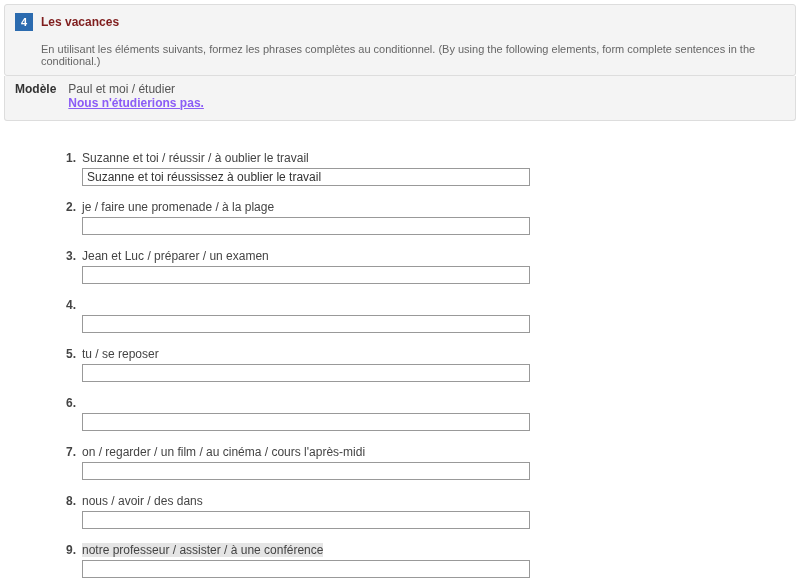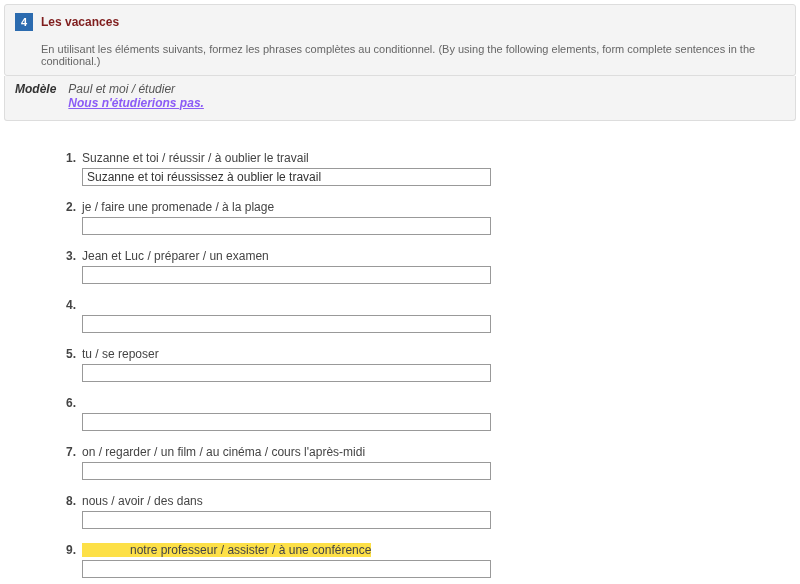--- a/index.html
+++ b/index.html
@@ -45,21 +45,20 @@
   }
   .modele-block {
     background: #f4f4f4;
     border: 1px solid #ddd;
     border-top: none;
     border-radius: 0 0 3px 3px;
     padding: 6px 10px 10px 10px;
     margin: 0 4px 0 4px;
     display: flex;
     gap: 12px;
-    font-style: italic;
   }
   .modele-label {
     font-weight: bold;
     color: #333;
     margin-left: 0;
   }
   .modele-content {
     color: #555;
   }
   .modele-answer {
@@ -81,26 +80,25 @@
   }
   .q-num {
     font-weight: bold;
     width: 16px;
     text-align: right;
   }
   .q-prompt {
     color: #444;
   }
   .q-prompt.highlight {
-    background: #fde047;
-    padding-left: 48px;
+    background: #e5e5e5;
   }
   .answer-input {
     margin-left: 22px;
-    width: 409px;
+    width: 448px;
     height: 18px;
     border: 1px solid #999;
     font-size: 12px;
     padding: 2px 4px;
     color: #333;
     font-family: inherit;
   }
 </style>
 </head>
 <body>

